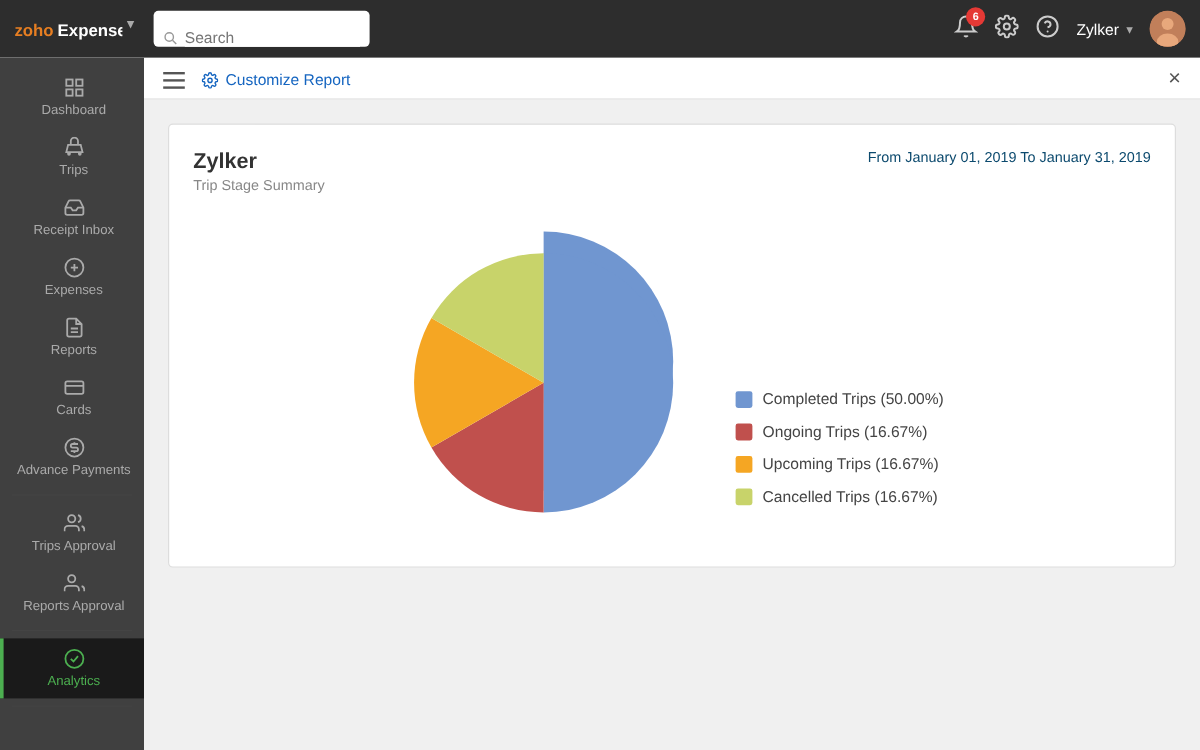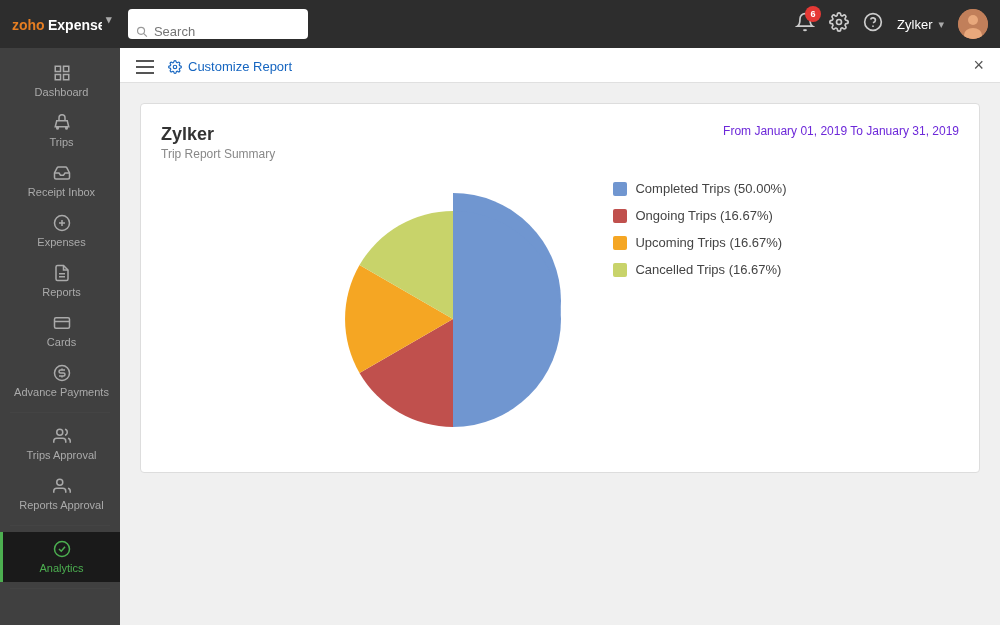--- a/index.html
+++ b/index.html
@@ -187,27 +187,27 @@
       font-weight: 600;
       color: #333;
     }
     .report-subtitle {
       font-size: 12px;
       color: #888;
       margin-top: 2px;
     }
     .report-date-range {
       font-size: 12px;
-      color: #6d28d9;
+      color: #0c4a6e;
     }
 
     
     .chart-area {
       display: flex;
-      align-items: flex-start;
+      align-items: flex-end;
       justify-content: center;
       gap: 40px;
       margin-top: 10px;
     }
     .pie-container {
       width: 240px;
       height: 240px;
       flex-shrink: 0;
     }
     .legend {
@@ -401,21 +401,21 @@
         </svg>
         <span>Customize Report</span>
       </a>
       <div class="close-btn">×</div>
     </div>
 
     <div class="report-card">
       <div class="report-header">
         <div>
           <div class="report-title">Zylker</div>
-          <div class="report-subtitle">Trip Report Summary</div>
+          <div class="report-subtitle">Trip Stage Summary</div>
         </div>
         <div class="report-date-range">From January 01, 2019 To January 31, 2019</div>
       </div>
 
       <div class="chart-area">
 
         <div class="pie-container">
           <svg viewBox="0 0 200 200" width="240" height="240">
 
             <path d="M100,100 L100,10 A90,90 0 1,1 99.999,10 Z" fill="#7096d0" opacity="0"></path>

